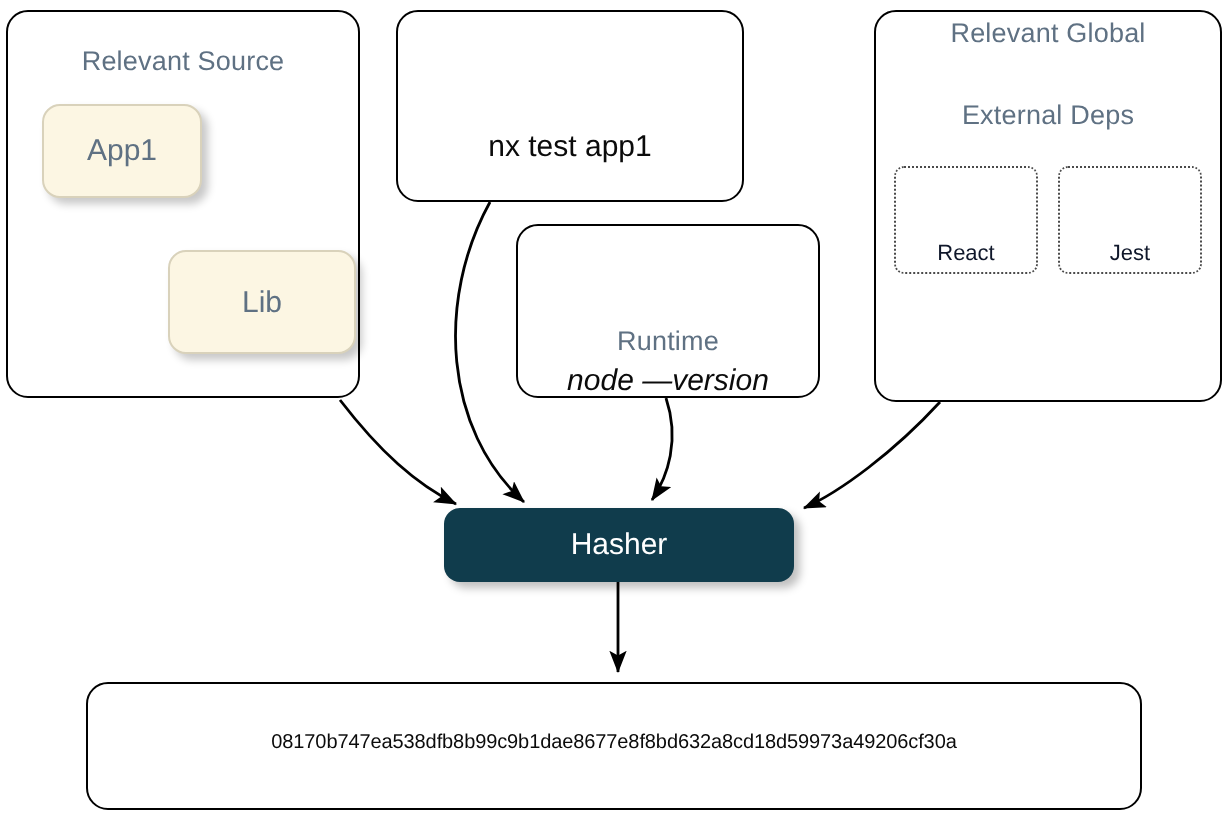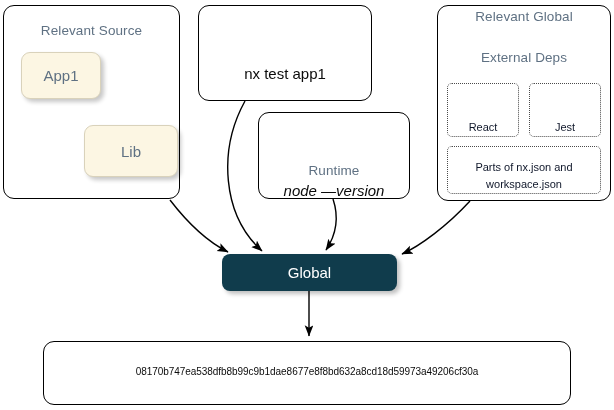--- a/index.html
+++ b/index.html
@@ -160,25 +160,22 @@
   <div class="abs group-box" style="left:437px; top:5px; width:174px; height:196px;">
     <div class="group-title" style="top:2px;">Relevant Global</div>
     <div class="group-title" style="top:43px;">External Deps</div>
   </div>
   <div class="abs dotted-node" style="left:447px; top:83px; width:72px; height:54px;">
     <span>React</span>
   </div>
   <div class="abs dotted-node" style="left:529px; top:83px; width:72px; height:54px;">
     <span>Jest</span>
   </div>
-  <div class="abs dotted-node" style="left:447px; top:146px; width:154px; height:48px; padding:0 5px;">
-    <span>Parts of nx.json and workspace.json</span>
-  </div>
 
   <div class="abs hasher-box" style="left:222px; top:254px; width:175px; height:37px;">
-    <span>Global</span>
+    <span>Hasher</span>
   </div>
 
   <div class="abs hash-box" style="left:43px; top:341px; width:528px; height:64px;">
     <div class="hash-text" style="top:24px;">08170b747ea538dfb8b99c9b1dae8677e8f8bd632a8cd18d59973a49206cf30a</div>
   </div>
 
 </div>
 
 </body></html>

